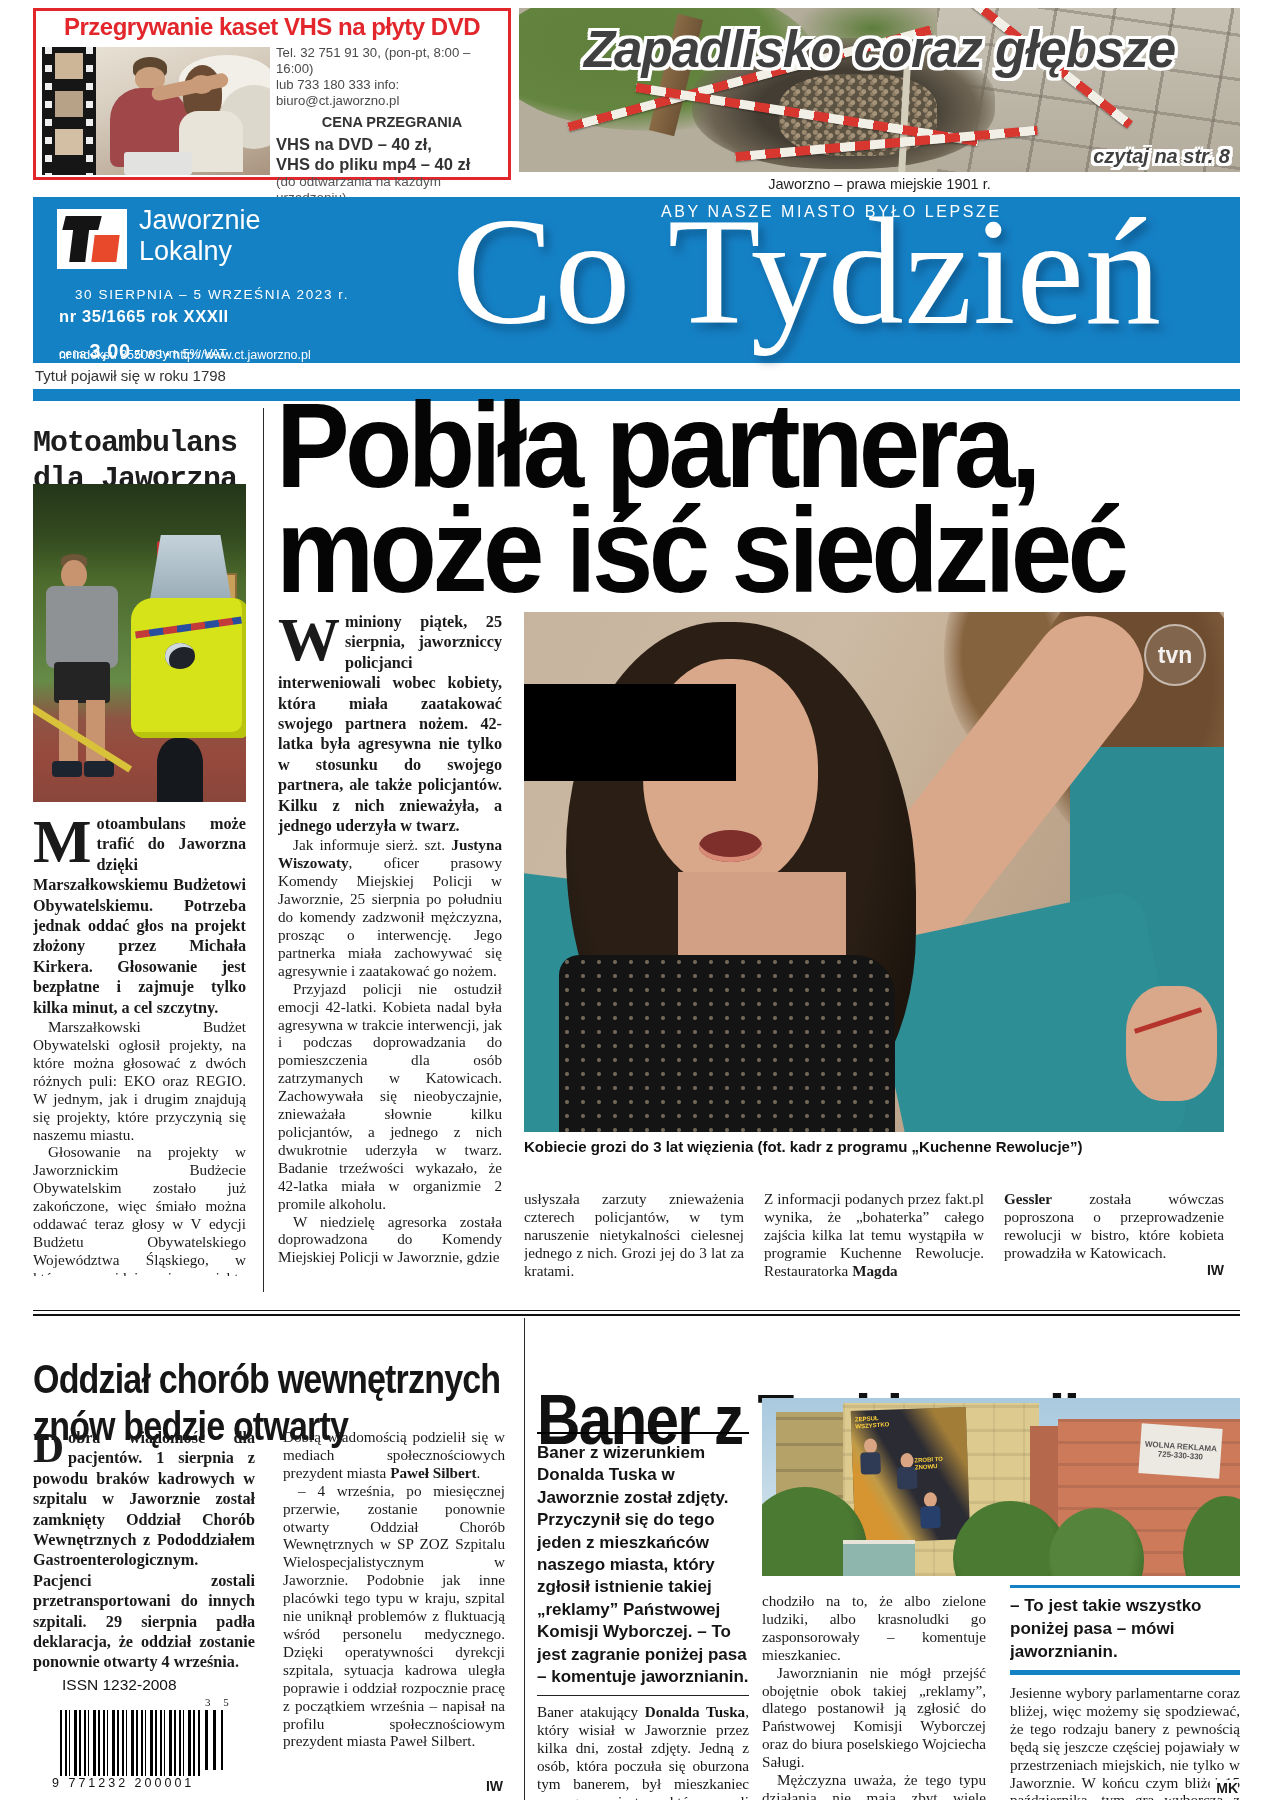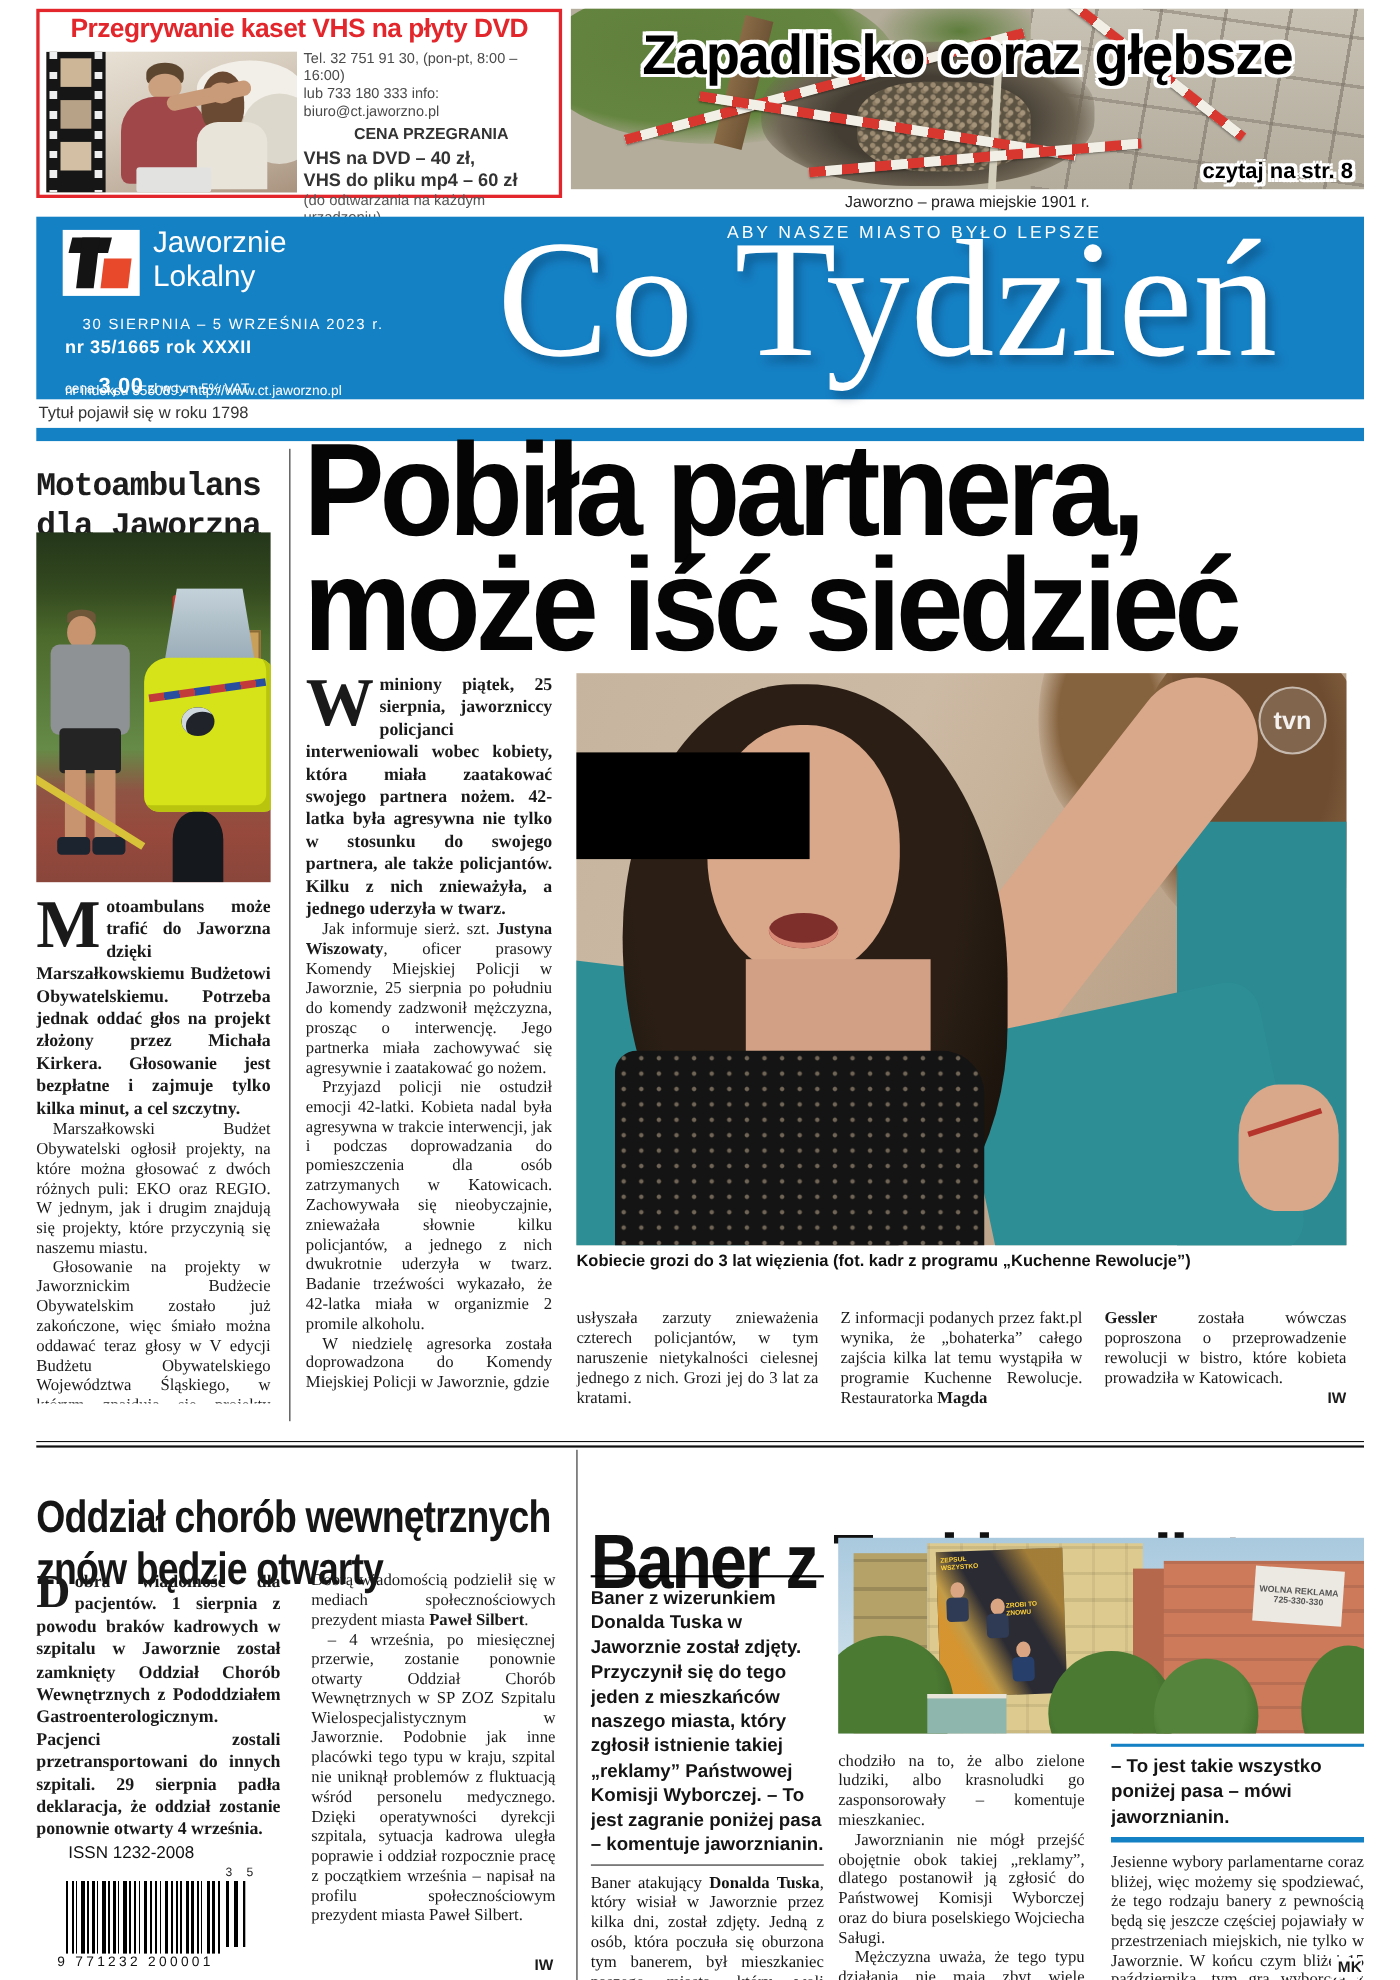--- a/index.html
+++ b/index.html
@@ -37,21 +37,21 @@
       background:radial-gradient(ellipse,#5d7d3b 0%,rgba(93,125,59,0) 70%);}
   .pit{position:absolute;left:24%;top:18%;width:42%;height:80%;border-radius:45%;
       background:radial-gradient(ellipse at 50% 55%,#433d33 0 40%,#6e6454 62%,rgba(110,100,84,0) 78%);}
   .rubble{position:absolute;left:36%;top:40%;width:22%;height:50%;border-radius:40%;
       background:radial-gradient(circle at 30% 30%,#9b8a70 2px,transparent 3px),
                  radial-gradient(circle at 70% 60%,#a5947a 2px,transparent 3px),
                  radial-gradient(circle at 50% 80%,#8d7c64 2px,transparent 3px),#5c5343;background-size:11px 11px;}
   .plank{position:absolute;left:20%;top:4%;width:26px;height:120px;background:linear-gradient(90deg,#8a6b46,#6e5436);transform:rotate(14deg);}
   .pole{position:absolute;left:53%;top:34%;width:7px;height:110px;background:#d3cdbb;transform:rotate(3deg);}
   .tape{position:absolute;height:9px;background:repeating-linear-gradient(90deg,#d8372f 0 15px,#f2efe7 15px 30px);box-shadow:0 1px 2px rgba(0,0,0,.4);}
-  .outlined{color:#000000;text-shadow:-3px -3px 0 #fff,3px -3px 0 #fff,-3px 3px 0 #fff,3px 3px 0 #fff,-3px 0 0 #fff,3px 0 0 #fff,0 -3px 0 #fff,0 3px 0 #fff;}
+  .outlined{color:#404040;text-shadow:-3px -3px 0 #fff,3px -3px 0 #fff,-3px 3px 0 #fff,3px 3px 0 #fff,-3px 0 0 #fff,3px 0 0 #fff,0 -3px 0 #fff,0 3px 0 #fff;font-style:italic;}
   .sink-headline{position:absolute;left:0;top:12px;width:100%;text-align:center;
       font-family:"Liberation Sans",sans-serif;font-weight:bold;font-size:51px;letter-spacing:-1px;}
   .read-more{position:absolute;right:10px;bottom:4px;font-family:"Liberation Sans",sans-serif;font-weight:bold;font-size:20px;}
   .city-line{position:absolute;left:519px;top:176px;width:721px;text-align:center;
       font-family:"Liberation Sans",sans-serif;font-size:14.5px;color:#222;}
 
   
   .masthead{position:absolute;left:33px;top:197px;width:1207px;height:166px;background:#1581c5;color:#fff;}
   .logo{position:absolute;left:24px;top:12px;width:70px;height:60px;background:#fff;}
   .t-bar{position:absolute;left:7px;top:7px;width:36px;height:14px;background:#141414;transform:skewX(-14deg);}
@@ -174,21 +174,21 @@
   .banner-lead .serif-part p{margin:0;text-indent:0;}
   .quote-block{border-top:3px solid #1581c5;padding-top:6px;font-family:"Liberation Sans",sans-serif;
       font-weight:bold;font-size:17px;line-height:23px;color:#141414;text-align:left;text-indent:0 !important;}
   .quote-underline{height:5px;background:#1581c5;margin:7px 0 9px;}
 
   
   .issn{position:absolute;left:62px;top:1676px;font-family:"Liberation Sans",sans-serif;font-size:15.5px;color:#111;}
   .barcode{position:absolute;left:52px;top:1700px;width:190px;height:92px;}
   .bars{position:absolute;left:8px;top:10px;width:140px;height:66px;
       background:repeating-linear-gradient(90deg,#000 0 2px,#fff 2px 5px,#000 5px 7px,#fff 7px 9px,#000 9px 10px,#fff 10px 14px,#000 14px 17px,#fff 17px 19px);}
-  .addon-label{position:absolute;left:153px;top:-4px;font-family:Liberation Sans, sans-serif;font-size:11px;letter-spacing:5px;}
+  .addon-label{position:absolute;left:153px;top:-4px;font-family:Liberation Serif, serif;font-size:11px;letter-spacing:5px;}
   .addon-bars{position:absolute;left:153px;top:10px;width:18px;height:60px;
       background:repeating-linear-gradient(90deg,#000 0 3px,#fff 3px 8px);}
   .digits{position:absolute;left:0px;top:76px;font-family:"Liberation Sans",sans-serif;font-size:12.5px;letter-spacing:3px;color:#111;}
 </style>
 </head>
 <body>
 
 <div id="page">
 
   <section class="ad">
@@ -210,21 +210,21 @@
         <div class="film-frame" style="top:6px;"></div>
         <div class="film-frame" style="top:44px;background:#b8a287;"></div>
         <div class="film-frame" style="top:82px;background:#d3bfa4;"></div>
       </div>
     </div>
     <div class="ad-info">
       <div class="ad-tel">Tel. 32 751 91 30, (pon-pt, 8:00 – 16:00)</div>
       <div class="ad-tel">lub 733 180 333 info: biuro@ct.jaworzno.pl</div>
       <div class="ad-price-title">CENA PRZEGRANIA</div>
       <div class="ad-price-big">VHS na DVD – 40 zł,</div>
-      <div class="ad-price-big">VHS do pliku mp4 – 60 zł</div>
+      <div class="ad-price-big">VHS do pliku mp4 – 40 zł</div>
       <div class="ad-price-note">(do odtwarzania na każdym urządzeniu)</div>
       <div class="ad-price-sm">Płyt winylowych – 20,00 zł</div>
       <div class="ad-price-sm">Kaset magnetofonowych – 15,00/20,00 zł</div>
     </div>
   </section>
 
   <section class="sinkhole">
     <div class="grass"></div>
     <div class="grass2"></div>
     <div class="paving"></div>

